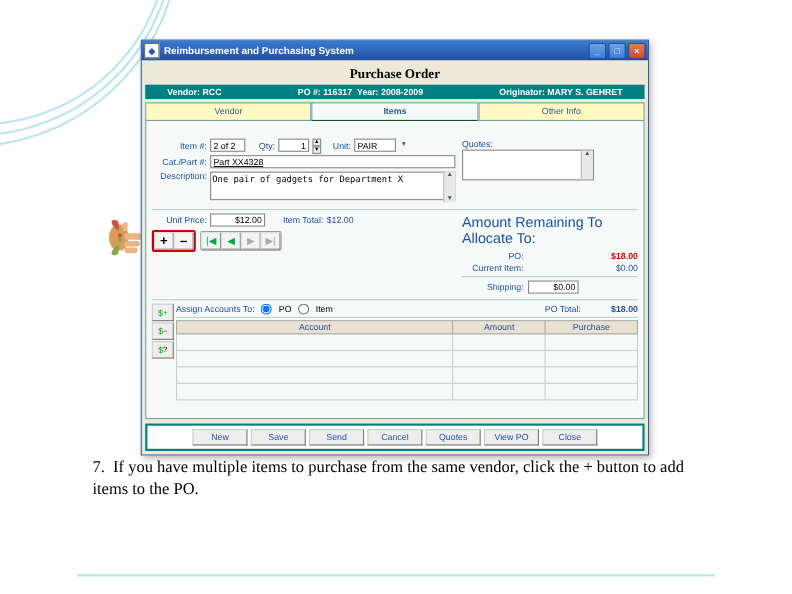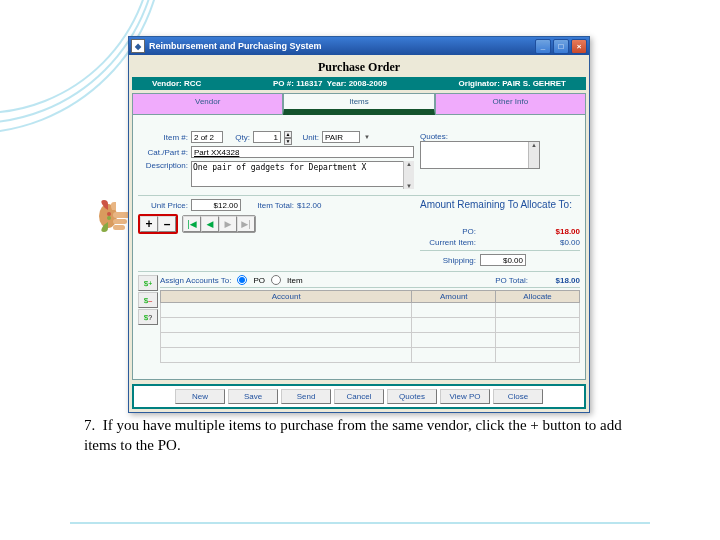--- a/index.html
+++ b/index.html
@@ -10,22 +10,22 @@
   .window{position:absolute;left:128px;top:36px;width:460px;background:#ece9d8;border:1px solid #2b5b9c;box-shadow:2px 2px 6px rgba(0,0,0,.3)}
   .titlebar{height:18px;background:linear-gradient(#3a7bd5,#1e4f9e);color:#fff;display:flex;align-items:center;padding:0 2px;font-size:9px;font-weight:bold}
   .tb-icon{width:12px;height:12px;background:#fff;margin-right:4px;border:1px solid #666;display:flex;align-items:center;justify-content:center;font-size:8px;color:#2b5b9c}
   .tb-btns{margin-left:auto;display:flex;gap:2px}
   .tb-btn{width:14px;height:13px;background:linear-gradient(#6fa3e0,#3a7bd5);border:1px solid #1e4f9e;border-radius:2px;color:#fff;font-size:8px;display:flex;align-items:center;justify-content:center;cursor:pointer}
   .tb-btn.close{background:linear-gradient(#e87b5a,#c94a2b)}
   .win-body{padding:3px;background:#ece9d8}
   .po-title{text-align:center;font-weight:bold;font-size:12px;padding:2px 0;font-family:"Times New Roman",serif}
   .infobar{background:#008080;color:#fff;font-size:8px;font-weight:bold;padding:2px 20px;display:flex;justify-content:space-between}
   .tabs{display:flex;margin:3px 0 0 0}
-  .tab{flex:1;text-align:center;font-size:8px;padding:3px 0;background:#f0abfc;border:1px solid #7aa0a0;cursor:pointer;color:#2e5d8a}
-  .tab.active{background:#f5faf8;border-bottom:6px solid #14532d;font-weight:normal}
+  .tab{flex:1;text-align:center;font-size:8px;padding:3px 0;background:#fef9c3;border:1px solid #7aa0a0;cursor:pointer;color:#2e5d8a}
+  .tab.active{background:#f5faf8;border-bottom:1px solid #14532d;font-weight:bold}
   .panel{border:1px solid #7aa0a0;background:#f5faf8;padding:16px 5px;margin-top:-1px}
   .row{display:flex;align-items:center;gap:3px;margin-bottom:3px}
   .lbl{font-size:8px;color:#1e4f9e;text-align:right}
   .inp{border:1px solid #888;background:#fff;padding:1px 2px;height:12px;font-size:8px;box-sizing:border-box}
   .spin{width:8px;height:12px;display:flex;flex-direction:column}
   .spin div{flex:1;border:1px solid #888;background:#eee;font-size:5px;line-height:5px;text-align:center;cursor:pointer}
   .ta{border:1px solid #888;background:#fff;height:26px;width:100%;font-size:8px;padding:1px;box-sizing:border-box;resize:none}
   .quotes{border:1px solid #888;background:#fff;width:118px;height:26px;position:relative}
   .quotes .sb{position:absolute;right:0;top:0;bottom:0;width:10px;background:#e8e8e8;border-left:1px solid #bbb}
   .tri{display:inline-block;font-size:6px;color:#555;padding:0 1px}
@@ -86,21 +86,21 @@
       <div class="tb-btn">_</div>
       <div class="tb-btn">□</div>
       <div class="tb-btn close">×</div>
     </div>
   </div>
   <div class="win-body">
     <div class="po-title">Purchase Order</div>
     <div class="infobar">
       <span><span>Vendor:</span> <span>RCC</span></span>
       <span><span>PO #:</span> <span>116317</span>&nbsp;&nbsp;<span>Year:</span> <span>2008-2009</span></span>
-      <span><span>Originator:</span> <span>PAIR S. GEHRET</span></span>
+      <span><span>Originator:</span> <span>MARY S. GEHRET</span></span>
     </div>
     <div class="tabs">
       <div class="tab">Vendor</div>
       <div class="tab active">Items</div>
       <div class="tab">Other Info</div>
     </div>
     <div class="panel">
       <div class="upcol">
         <div class="leftcol">
           <div class="row">
@@ -157,21 +157,21 @@
             </div>
             <div class="navbtns">
               <button>|◀</button>
               <button>◀</button>
               <button disabled="">▶</button>
               <button disabled="">▶|</button>
             </div>
           </div>
         </div>
         <div class="rightcol">
-          <div style="font-size:10px;color:#1e4f9e;margin-bottom:17px">Amount Remaining To Allocate To:</div>
+          <div style="font-size:13px;color:#1e4f9e;margin-bottom:4px">Amount Remaining To Allocate To:</div>
           <div class="amtrow">
               <span class="lbl" style="width:56px">PO:</span>
               <span class="amtval red">$18.00</span>
             </div>
           <div class="amtrow">
               <span class="lbl" style="width:56px">Current Item:</span>
               <span class="amtval" style="color:#1e4f9e">$0.00</span>
             </div>
           <div class="hr-panel" style="margin:3px 0"></div>
           <div class="amtrow">
@@ -208,21 +208,21 @@
                 <span>Item</span>
               </label>
             <span style="margin-left:auto" class="lbl">PO Total:</span>
             <span style="font-size:8px;color:#1e4f9e;font-weight:bold;width:46px;text-align:right">$18.00</span>
           </div>
           <table class="acctable">
             <tbody>
                 <tr>
               <th style="width:60%">Account</th>
               <th style="width:20%">Amount</th>
-              <th style="width:20%">Allocate</th>
+              <th style="width:20%">Purchase</th>
             </tr>
             <tr>
                   <td></td>
                   <td></td>
                   <td></td>
                 </tr>
             <tr>
                   <td></td>
                   <td></td>
                   <td></td>

